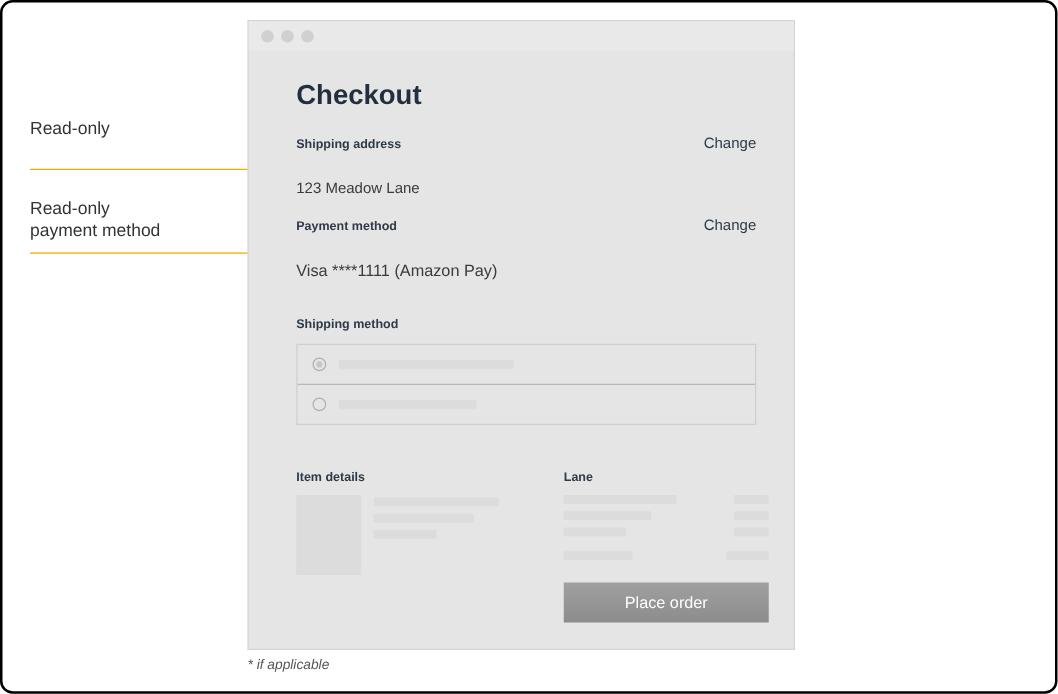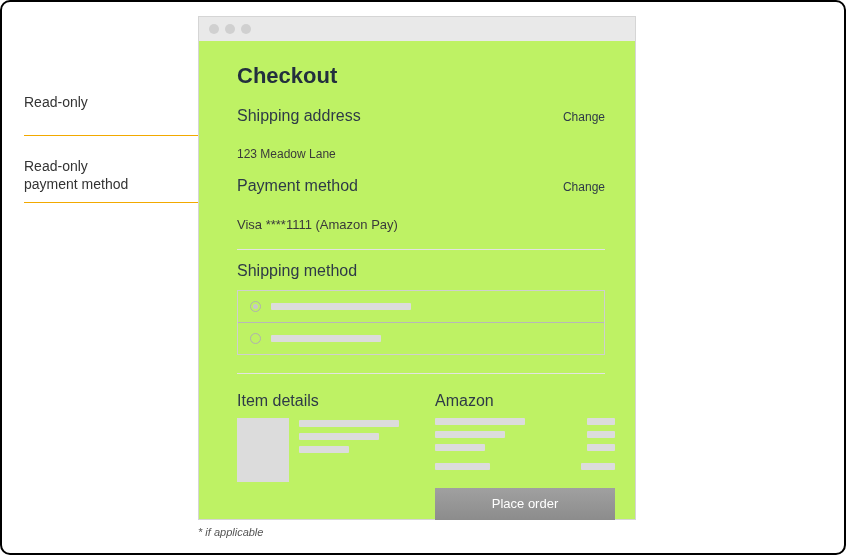--- a/index.html
+++ b/index.html
@@ -38,21 +38,21 @@
     .ann-dot-1 { top: 133px; left: 230px; }
     .ann-dot-2 { top: 200px; left: 230px; }
 
     .window {
       position: absolute;
       top: 14px;
       left: 196px;
       width: 438px;
       height: 504px;
       border: 1px solid #d5d5d5;
-      background: #bef264;
+      background: #e5e5e5;
     }
     .titlebar {
       height: 24px;
       background: #e9e9e9;
       display: flex;
       align-items: center;
       padding-left: 10px;
       gap: 6px;
     }
     .tl-dot {
@@ -67,22 +67,22 @@
       font-weight: 700;
       color: #232f3e;
       margin-bottom: 18px;
     }
     .section-row {
       display: flex;
       justify-content: space-between;
       align-items: baseline;
     }
     .section-label {
-      font-size: 16px;
-      font-weight: 400;
+      font-size: 10px;
+      font-weight: 700;
       color: #2e3a47;
     }
     .change-link {
       font-size: 12px;
       font-weight: 400;
       color: #2e3a47;
       cursor: pointer;
     }
     .section-body {
       font-size: 12px;
@@ -118,41 +118,41 @@
       content: ""; width: 5px; height: 5px; border-radius: 50%;
       background: #c7c7c7;
     }
     .ph-bar {
       height: 7px;
       background: #dcdcdc;
       border-radius: 1px;
     }
     .details-cols {
       display: flex;
-      gap: 36px;
+      gap: 52px;
       margin-top: 18px;
     }
     .col {
       flex: 1;
     }
     .item-row {
       display: flex;
       gap: 10px;
       margin-top: 8px;
     }
     .thumb {
       width: 52px; height: 64px; background: #dcdcdc;
     }
     .item-lines { flex: 1; display: flex; flex-direction: column; gap: 6px; padding-top: 2px;}
     .total-lines { display: flex; flex-direction: column; gap: 6px; margin-top: 8px; }
     .total-line { display: flex; justify-content: space-between; gap: 6px; }
     .place-order {
       margin-top: 18px;
       float: right;
-      width: 180px;
+      width: 164px;
       height: 32px;
       background: linear-gradient(#a0a0a0, #8c8c8c);
       color: #fff;
       font-size: 13px;
       border: none;
       cursor: pointer;
       display: flex;
       align-items: center;
       justify-content: center;
     }
@@ -227,21 +227,21 @@
         <div class="item-row">
           <div class="thumb"></div>
           <div class="item-lines">
             <div class="ph-bar" style="width:100px;"></div>
             <div class="ph-bar" style="width:80px;"></div>
             <div class="ph-bar" style="width:50px;"></div>
           </div>
         </div>
       </div>
       <div class="col">
-        <div class="section-label">Amazon</div>
+        <div class="section-label">Lane</div>
         <div class="total-lines">
           <div class="total-line">
             <div class="ph-bar" style="width:90px;"></div>
             <div class="ph-bar" style="width:28px;"></div>
           </div>
           <div class="total-line">
             <div class="ph-bar" style="width:70px;"></div>
             <div class="ph-bar" style="width:28px;"></div>
           </div>
           <div class="total-line">

